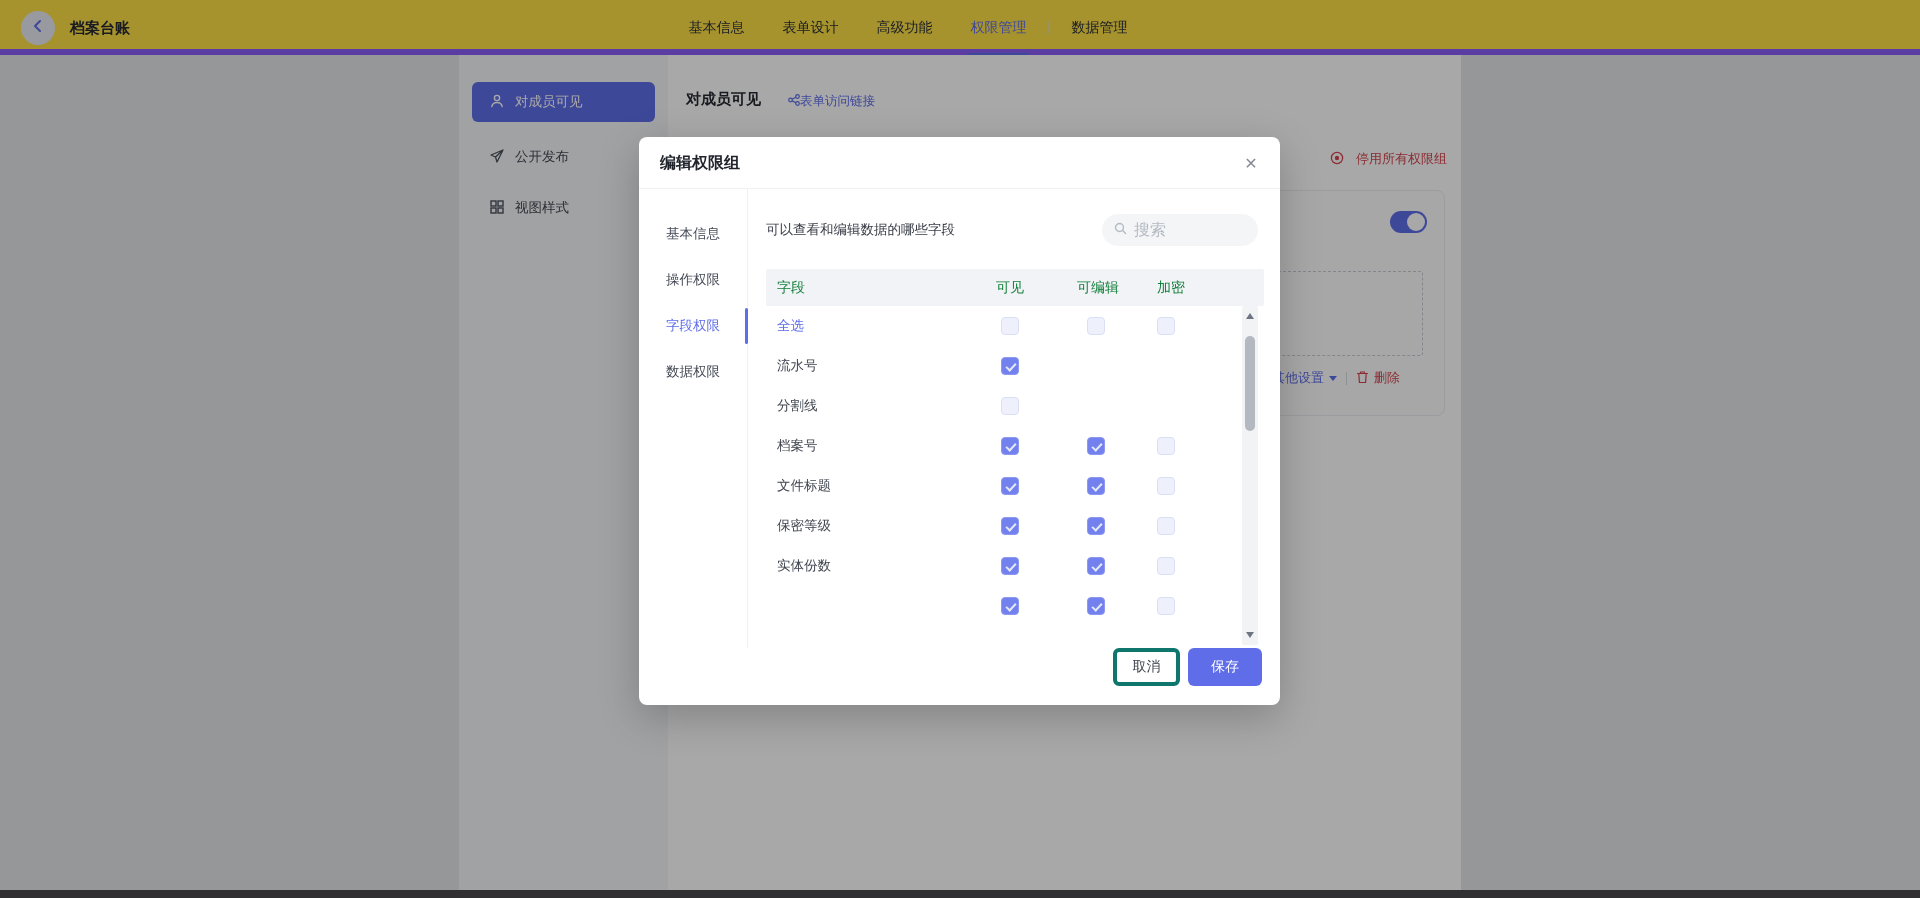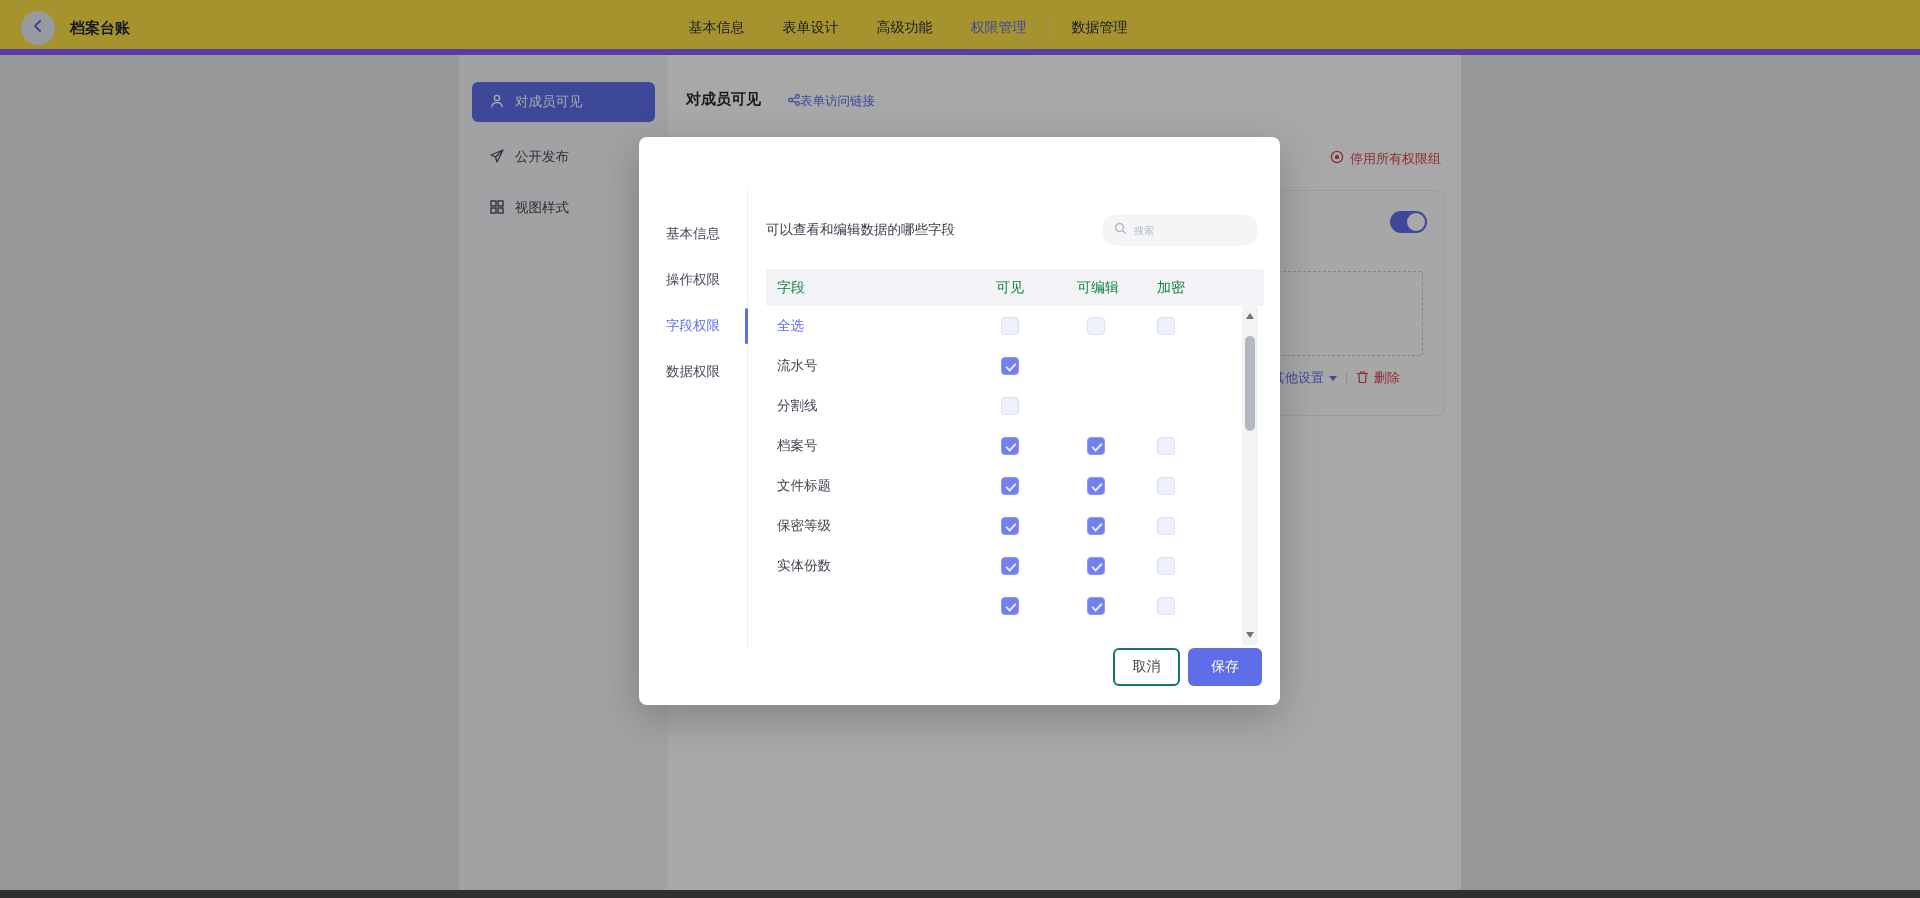--- a/index.html
+++ b/index.html
@@ -19,21 +19,21 @@
   
   .panel { position:absolute; left:459px; top:55px; width:1002px; height:835px; background:#ffffff; }
   .side-col { position:absolute; left:0; top:0; width:209px; height:835px; background:#f5f6f8; }
   .side-item { position:absolute; left:13px; width:183px; height:40px; border-radius:6px; display:flex; align-items:center; gap:10px; padding-left:17px; font-size:13.5px; color:#454a54; cursor:pointer; }
   .side-item.active { background:#5f6ee8; color:#ffffff; }
   .side-item svg { flex:0 0 auto; }
 
   
   .section-title { position:absolute; left:686px; top:90px; font-size:15px; font-weight:600; color:#262a33; }
   .share-link { position:absolute; left:788px; top:93px; font-size:12.5px; color:#5f6ee8; display:flex; align-items:center; gap:0; cursor:pointer; }
-  .disable-all { position:absolute; left:1330px; top:150px; font-size:13px; color:#d4454e; display:flex; align-items:flex-start; gap:6px; cursor:pointer; }
+  .disable-all { position:absolute; left:1330px; top:150px; font-size:13px; color:#d4454e; display:flex; align-items:flex-end; gap:12px; cursor:pointer; }
   .bg-card { position:absolute; left:700px; top:190px; width:745px; height:226px; background:#fdfdfe; border:1px solid #ebedf1; border-radius:8px; }
   .toggle { position:absolute; left:1390px; top:211px; width:37px; height:22px; border-radius:11px; background:#5f6ee8; cursor:pointer; }
   .toggle .knob { position:absolute; right:2px; top:2px; width:18px; height:18px; border-radius:50%; background:#ffffff; }
   .dashed-box { position:absolute; left:1265px; top:271px; width:158px; height:85px; border:1px dashed #c7cbd3; border-radius:3px; }
   .settings-row { position:absolute; left:1272px; top:368px; height:20px; display:flex; align-items:center; gap:9px; font-size:13px; }
   .settings-link { color:#5f6ee8; display:flex; align-items:center; gap:5px; cursor:pointer; }
   .caret-down { width:0; height:0; border-left:4px solid transparent; border-right:4px solid transparent; border-top:5px solid #5f6ee8; }
   .v-sep { width:1px; height:13px; background:#d9dbdf; }
   .delete-link { color:#d4454e; display:flex; align-items:center; gap:5px; cursor:pointer; }
   .bottom-strip { position:absolute; left:0; bottom:0; width:1920px; height:8px; background:#4a4a4d; }
@@ -47,21 +47,21 @@
   .modal-title { position:absolute; left:21px; top:0; line-height:52px; font-size:16px; font-weight:600; color:#20242c; }
   .modal-close { position:absolute; right:18px; top:15px; width:22px; height:22px; display:flex; align-items:center; justify-content:center; font-size:16px; color:#878d98; cursor:pointer; }
 
   .modal-tabs { position:absolute; left:0; top:52px; width:109px; height:459px; border-right:1px solid #eef0f3; padding-top:22px; }
   .modal-tab { position:relative; height:46px; line-height:46px; text-align:center; font-size:13.5px; color:#434955; cursor:pointer; }
   .modal-tab.active { color:#5f6ee8; }
   .modal-tab.active::after { content:""; position:absolute; right:-1px; top:5px; width:3px; height:36px; background:#5f6ee8; border-radius:2px; }
 
   .modal-desc { position:absolute; left:127px; top:84px; font-size:13.5px; color:#363b45; }
   .search-box { position:absolute; left:463px; top:77px; width:156px; height:32px; border-radius:16px; background:#f4f5f7; display:flex; align-items:center; padding-left:12px; gap:7px; }
-  .search-box input { border:none; outline:none; background:transparent; font-size:10px; color:#3c414b; width:110px; font-family:inherit; }
+  .search-box input { border:none; outline:none; background:transparent; font-size:16px; color:#3c414b; width:110px; font-family:inherit; }
   .search-box input::placeholder { color:#b4bac3; }
 
   .tbl-header { position:absolute; left:127px; top:132px; width:498px; height:37px; background:#f1f3f6; border-radius:2px; font-size:14px; color:#15803d; }
   .tbl-header .h-field { position:absolute; left:11px; top:0; line-height:37px; }
   .h-col { position:absolute; top:0; line-height:37px; transform:translateX(-50%); }
   .h-visible { left:244px; } .h-edit { left:332px; } .h-enc { left:405px; }
 
   .field-list { position:absolute; left:127px; top:169px; width:476px; height:339px; overflow:hidden; }
   .f-row { position:relative; height:40px; }
   .f-label { position:absolute; left:11px; top:0; line-height:40px; font-size:13.5px; color:#3f454f; white-space:nowrap; }
@@ -72,21 +72,21 @@
   .cb.checked { background:#7381ee; border:1px solid #8removed; border:1px solid #8c98f0; }
   .cb.checked::after { content:""; position:absolute; left:6px; top:3px; width:4px; height:8px; border-right:2px solid #e3e7f8; border-bottom:2px solid #e3e7f8; transform:rotate(43deg); }
 
   .scrollbar { position:absolute; left:603px; top:169px; width:16px; height:339px; background:#f2f3f5; border-radius:2px; }
   .sb-arrow { position:absolute; left:4px; width:0; height:0; border-left:4px solid transparent; border-right:4px solid transparent; cursor:pointer; }
   .sb-up { top:7px; border-bottom:6px solid #6f7580; }
   .sb-down { bottom:7px; border-top:6px solid #6f7580; }
   .sb-thumb { position:absolute; left:3px; top:30px; width:10px; height:95px; background:#b4b8c1; border-radius:5px; cursor:pointer; }
 
   .modal-footer-btn { position:absolute; height:38px; border-radius:6px; font-size:14px; display:flex; align-items:center; justify-content:center; cursor:pointer; font-family:inherit; }
-  .btn-cancel { left:474px; top:511px; width:67px; background:#ffffff; border:2px solid #0f766e; color:#3d424c; }
+  .btn-cancel { left:474px; top:511px; width:67px; background:#ffffff; border:4px solid #0f766e; color:#3d424c; }
   .btn-save { left:549px; top:511px; width:74px; background:#5f6ee8; border:none; color:#ffffff; }
 </style>
 </head>
 <body>
 
 <div class="topbar">
   <div class="back-btn">
     <span>
       <svg width="14" height="14" viewBox="0 0 14 14">
           <polyline points="9,2 4,7 9,12" fill="none" stroke="#5f6ee8" stroke-width="2" stroke-linecap="round" stroke-linejoin="round"></polyline>
@@ -173,20 +173,24 @@
     </span>
     <span>删除</span>
   </span>
 </div>
 
 <div class="bottom-strip"></div>
 
 <div class="overlay"></div>
 
 <div class="modal">
+  <div class="modal-header">
+    <div class="modal-title">编辑权限组</div>
+    <div class="modal-close">✕</div>
+  </div>
 
   <div class="modal-tabs" id="modal-tabs">
       <div class="modal-tab">基本信息</div>
       <div class="modal-tab">操作权限</div>
       <div class="modal-tab active">字段权限</div>
       <div class="modal-tab">数据权限</div>
     </div>
 
   <div class="modal-desc">可以查看和编辑数据的哪些字段</div>
 

